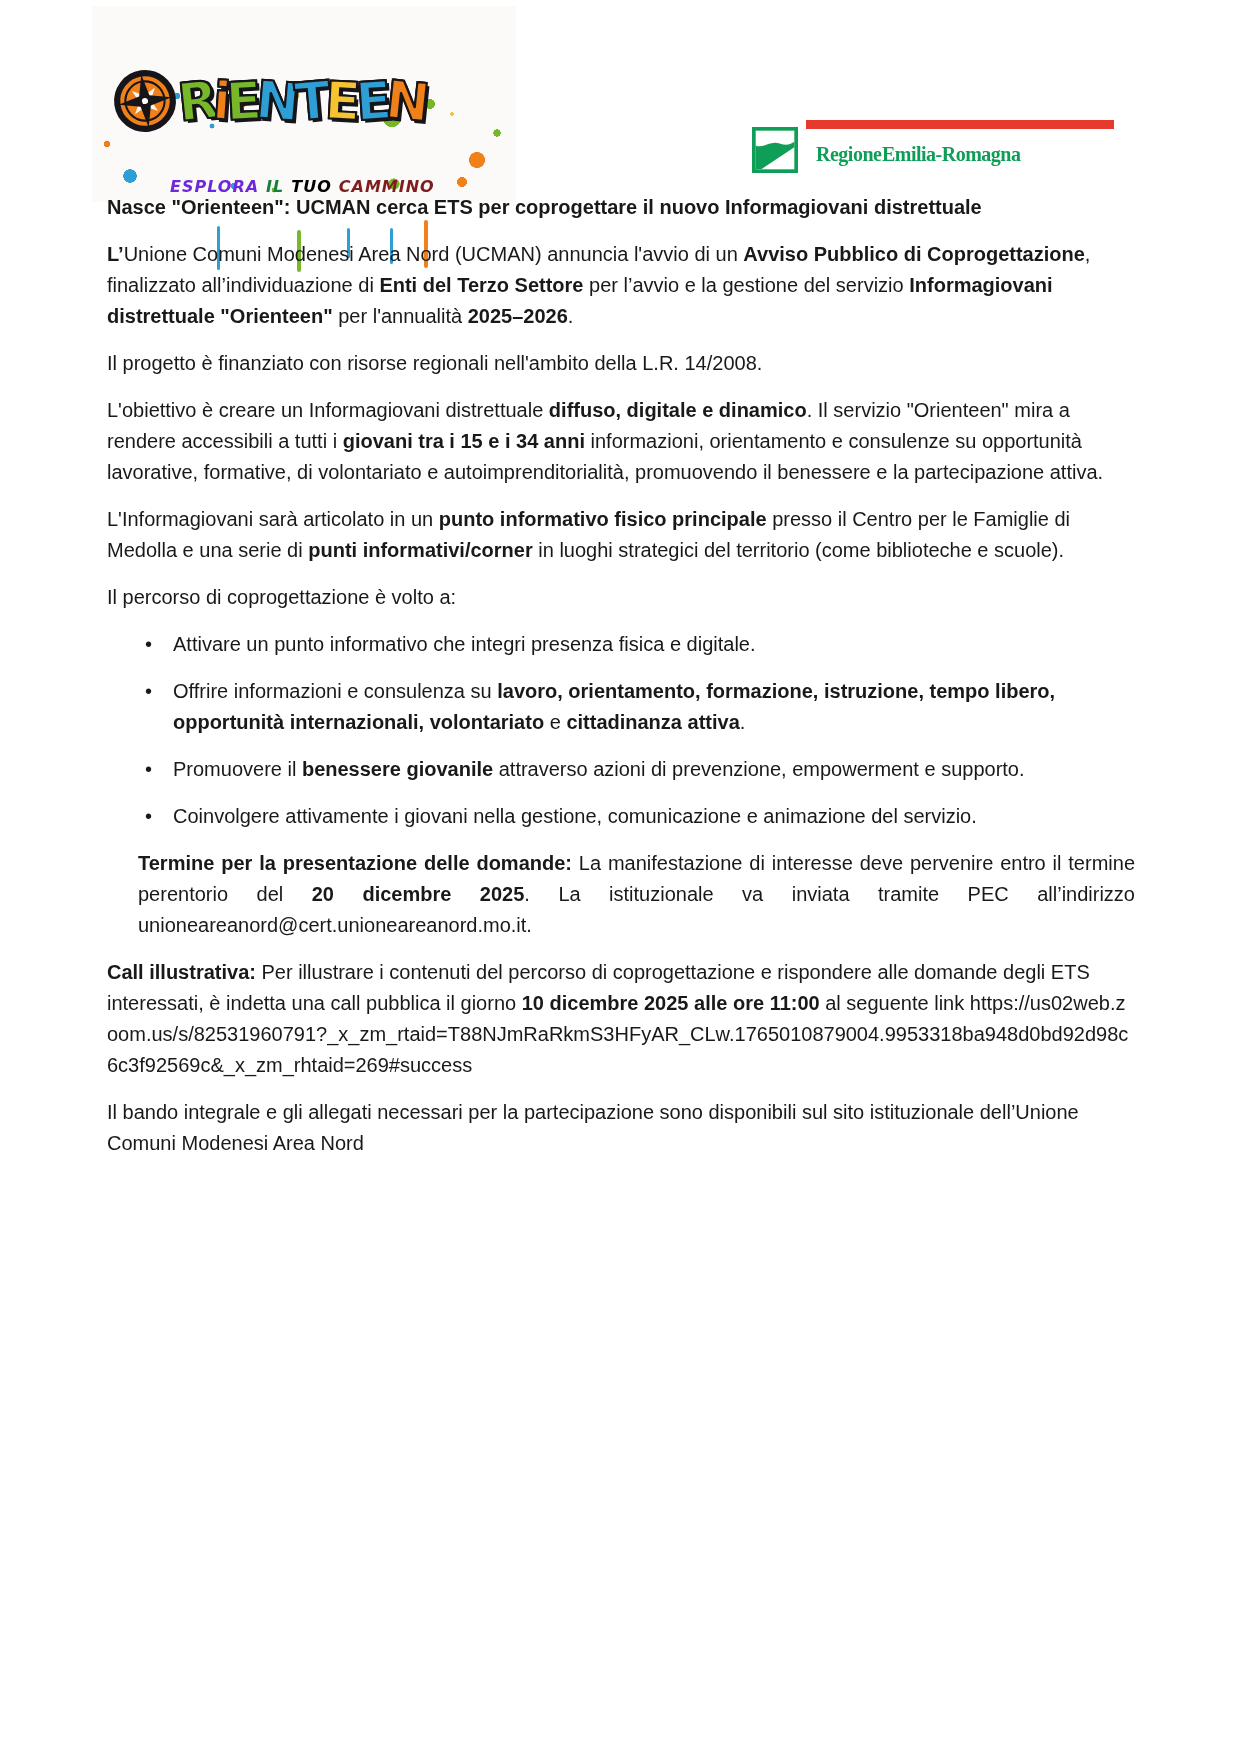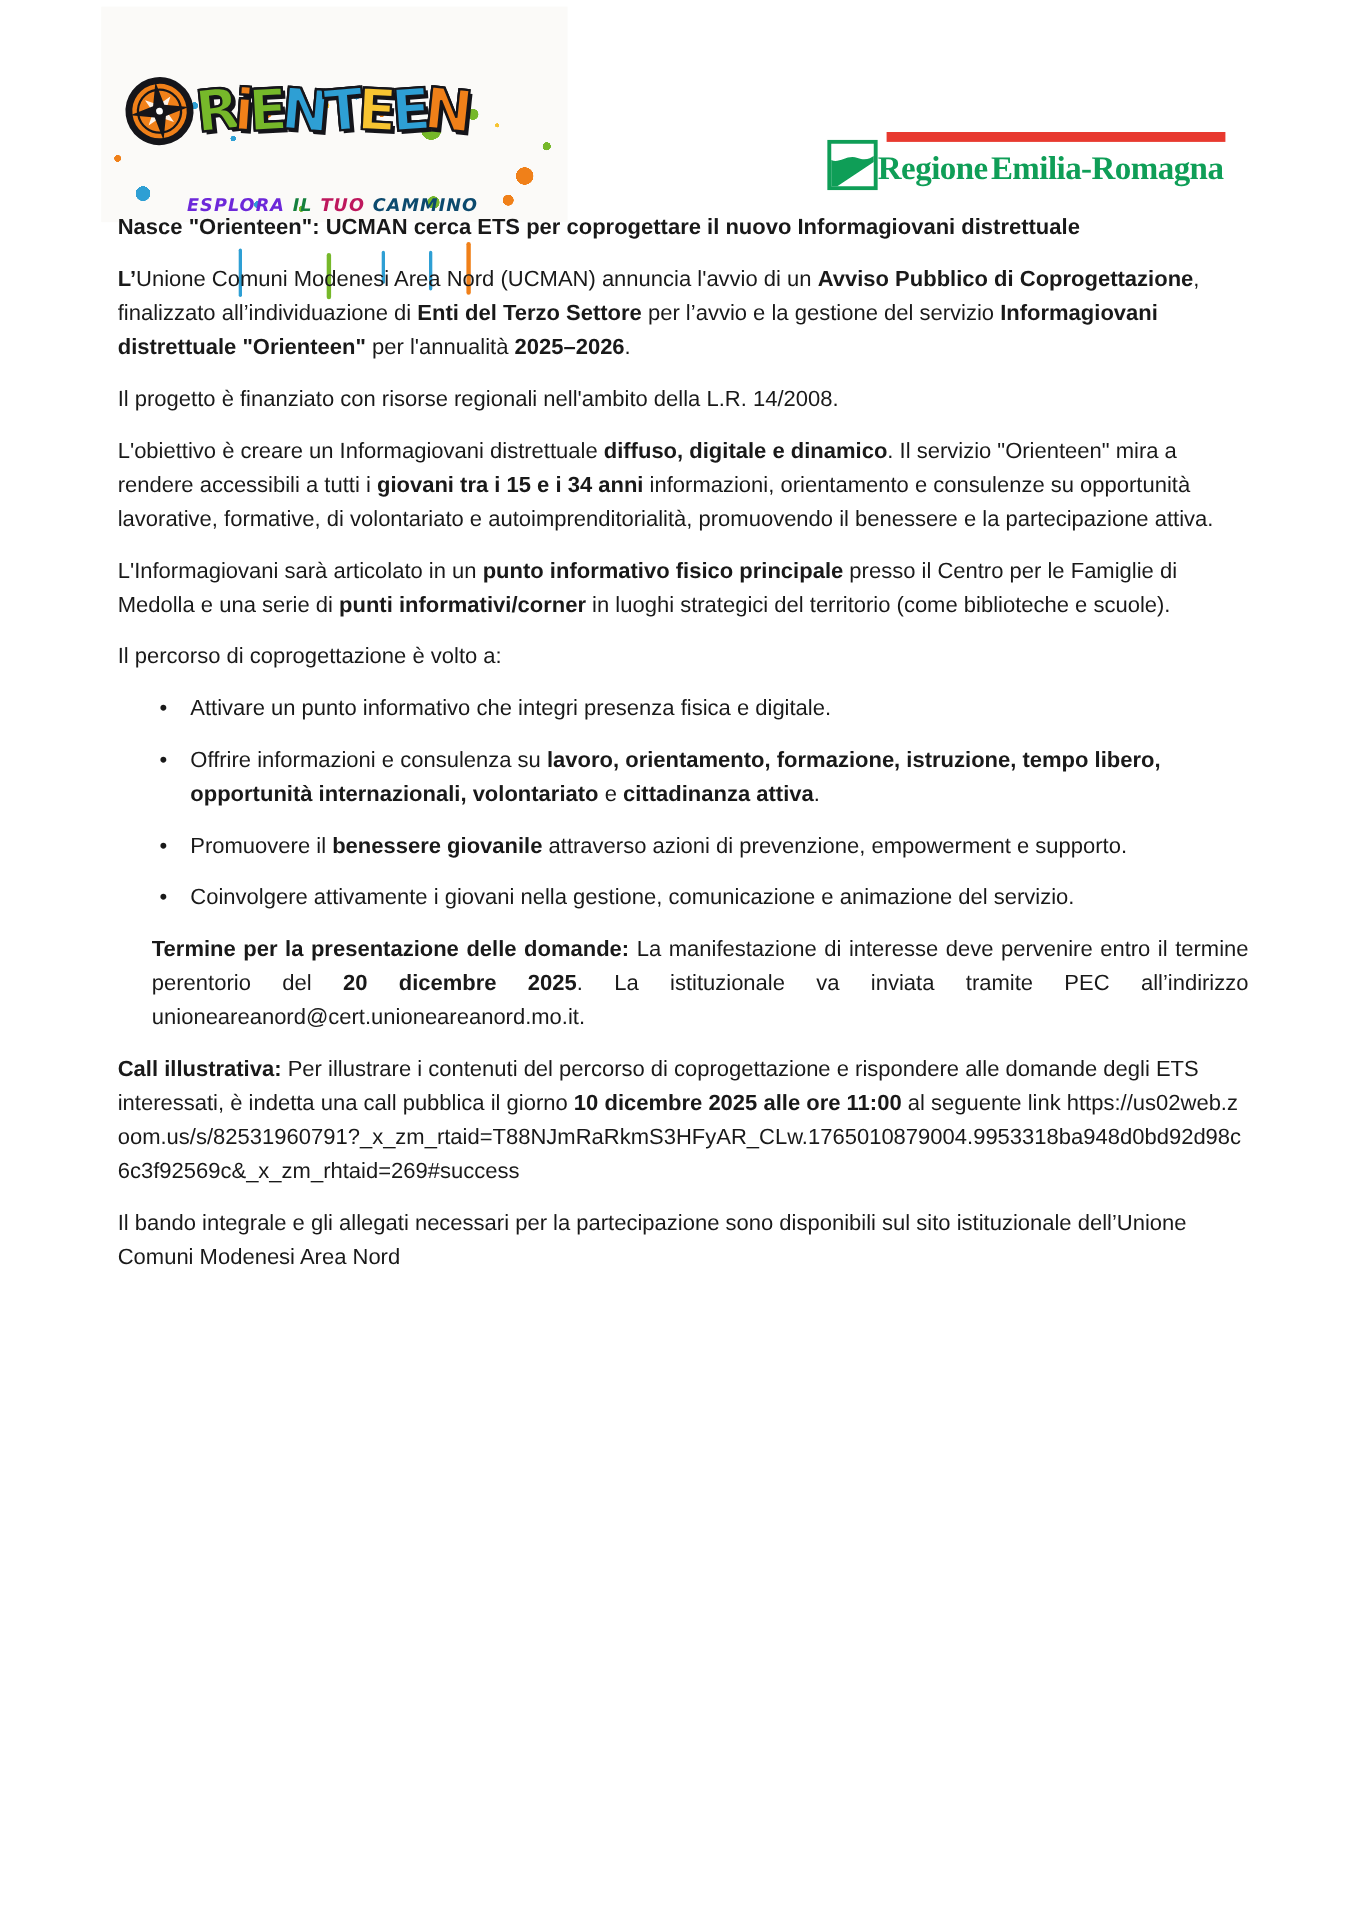--- a/index.html
+++ b/index.html
@@ -72,23 +72,23 @@
     font-family:"DejaVu Sans", sans-serif;
     font-weight:bold;font-style:italic;
     font-size:16px;letter-spacing:1px;white-space:nowrap;
   }
   .tagline span{margin-right:7px;}
 
   .logo-regione{position:absolute;left:752px;top:118px;width:362px;height:56px;}
   .regione-mark{position:absolute;left:0;top:9px;width:46px;height:46px;}
   .regione-bar{position:absolute;left:54px;top:2px;right:0;height:9px;background:#e8392f;}
   .regione-text{
-    position:absolute;left:46px;top:19px;
+    position:absolute;left:64px;top:19px;
     font-family:"Liberation Serif", serif;
-    font-weight:bold;font-size:30px;line-height:34px;
+    font-weight:bold;font-size:20px;line-height:34px;
     color:#0f9e57;letter-spacing:-0.5px;word-spacing:-4px;white-space:nowrap;text-align:center;
   }
 
   
   .content{
     position:absolute;left:107px;top:192px;width:1028px;
     font-size:20px;line-height:31px;
   }
   .content p{margin:0 0 16px 0;}
   .heading{font-weight:bold;}
@@ -127,21 +127,21 @@
 
       <span class="glyph" style="color: rgb(118, 184, 42); transform: rotate(-6deg);">R</span>
           <span class="glyph" style="color: rgb(240, 128, 25); transform: rotate(4deg);">i</span>
           <span class="glyph" style="color: rgb(118, 184, 42); transform: rotate(-3deg);">E</span>
           <span class="glyph" style="color: rgb(46, 159, 212); transform: rotate(5deg);">N</span>
           <span class="glyph" style="color: rgb(46, 159, 212); transform: rotate(-5deg);">T</span>
           <span class="glyph" style="color: rgb(247, 196, 49); transform: rotate(3deg);">E</span>
           <span class="glyph" style="color: rgb(46, 159, 212); transform: rotate(-4deg);">E</span>
           <span class="glyph" style="color: rgb(240, 128, 25); transform: rotate(6deg);">N</span>
         </div>
-      <div class="tagline"><span style="color: #6d28d9;">ESPLORA</span><span style="color: #15803d;">IL</span><span style="color: #be185d;">TUO</span><span style="color: #0c4a6e; text-align: center;">CAMMINO</span></div>
+      <div class="tagline"><span style="color: #6d28d9;">ESPLORA</span><span style="color: #15803d;">IL</span><span style="color: #000000;">TUO</span><span style="color: #7f1d1d; text-align: center;">CAMMINO</span></div>
     </div>
 
     <div class="logo-regione">
       <svg class="regione-mark" viewBox="0 0 50 50">
         <rect x="2" y="2" width="46" height="46" fill="#ffffff" stroke="#0f9e57" stroke-width="4"></rect>
         <path d="M4 20 C12 24 20 14 30 18 C38 21 43 18 46 16 L46 22 L10 46 L4 46 Z" fill="#0f9e57"></path>
       </svg>
       <div class="regione-bar"></div>
       <div class="regione-text">Regione Emilia-Romagna</div>
     </div>

